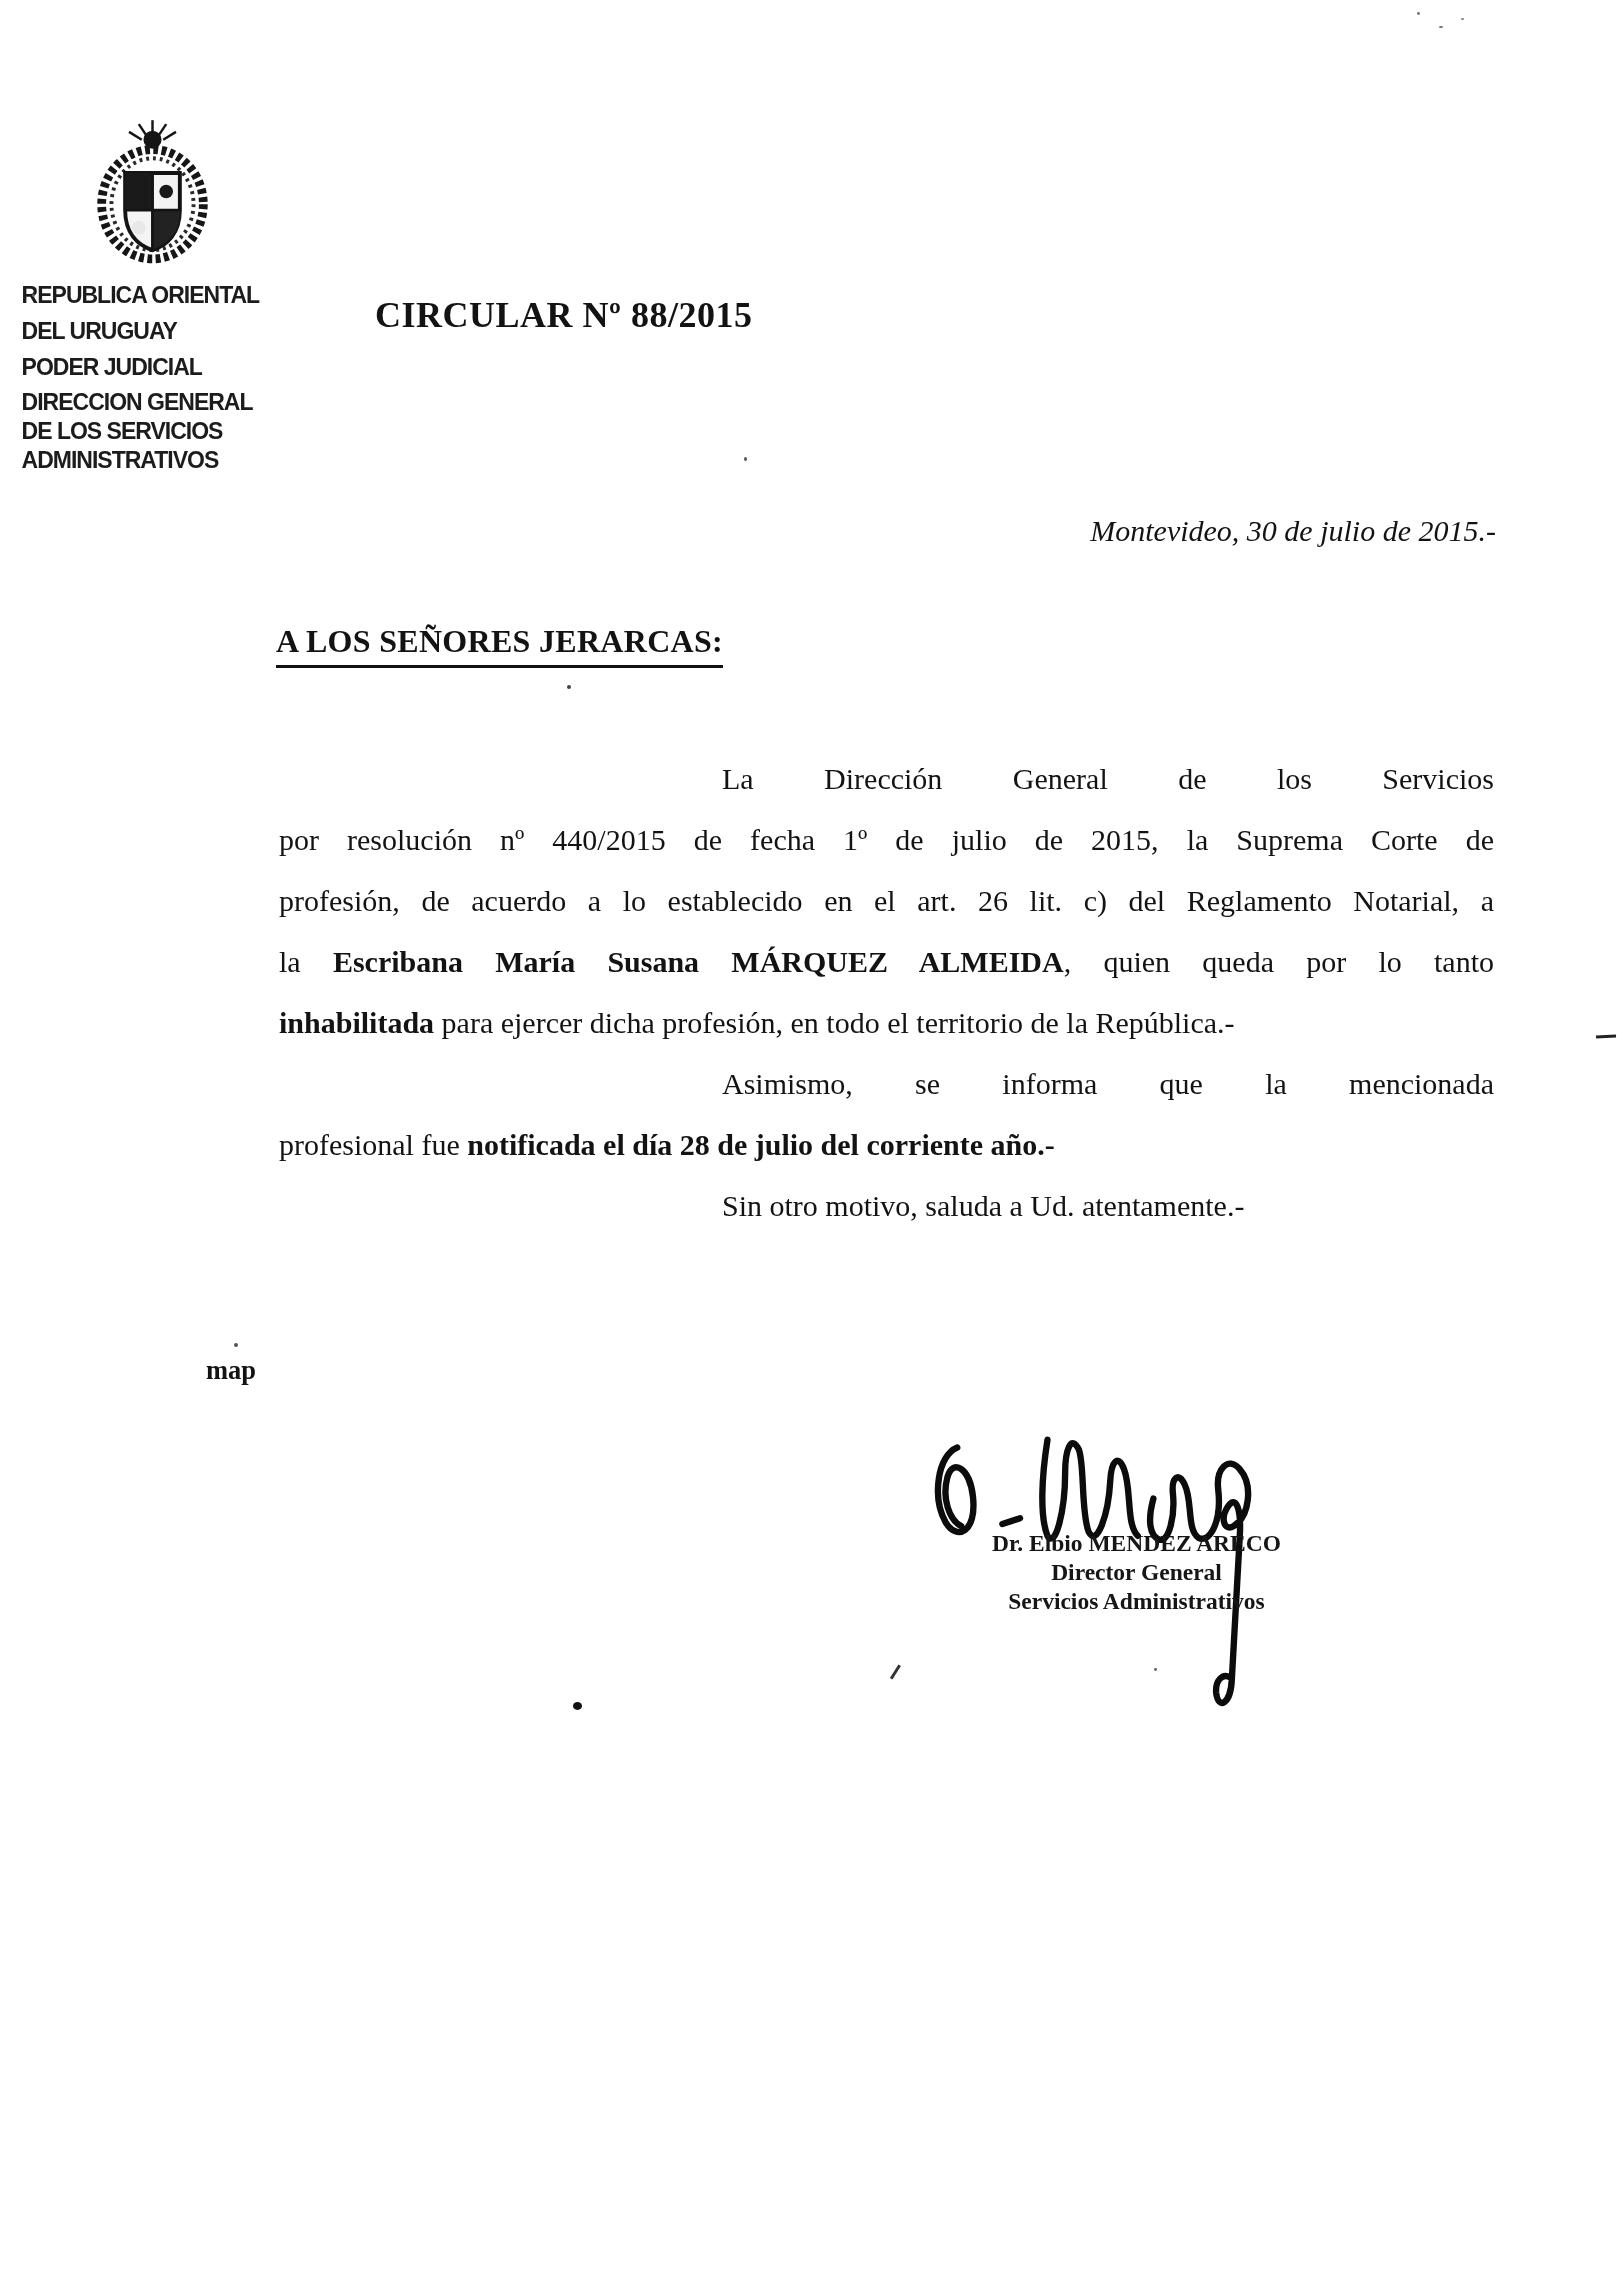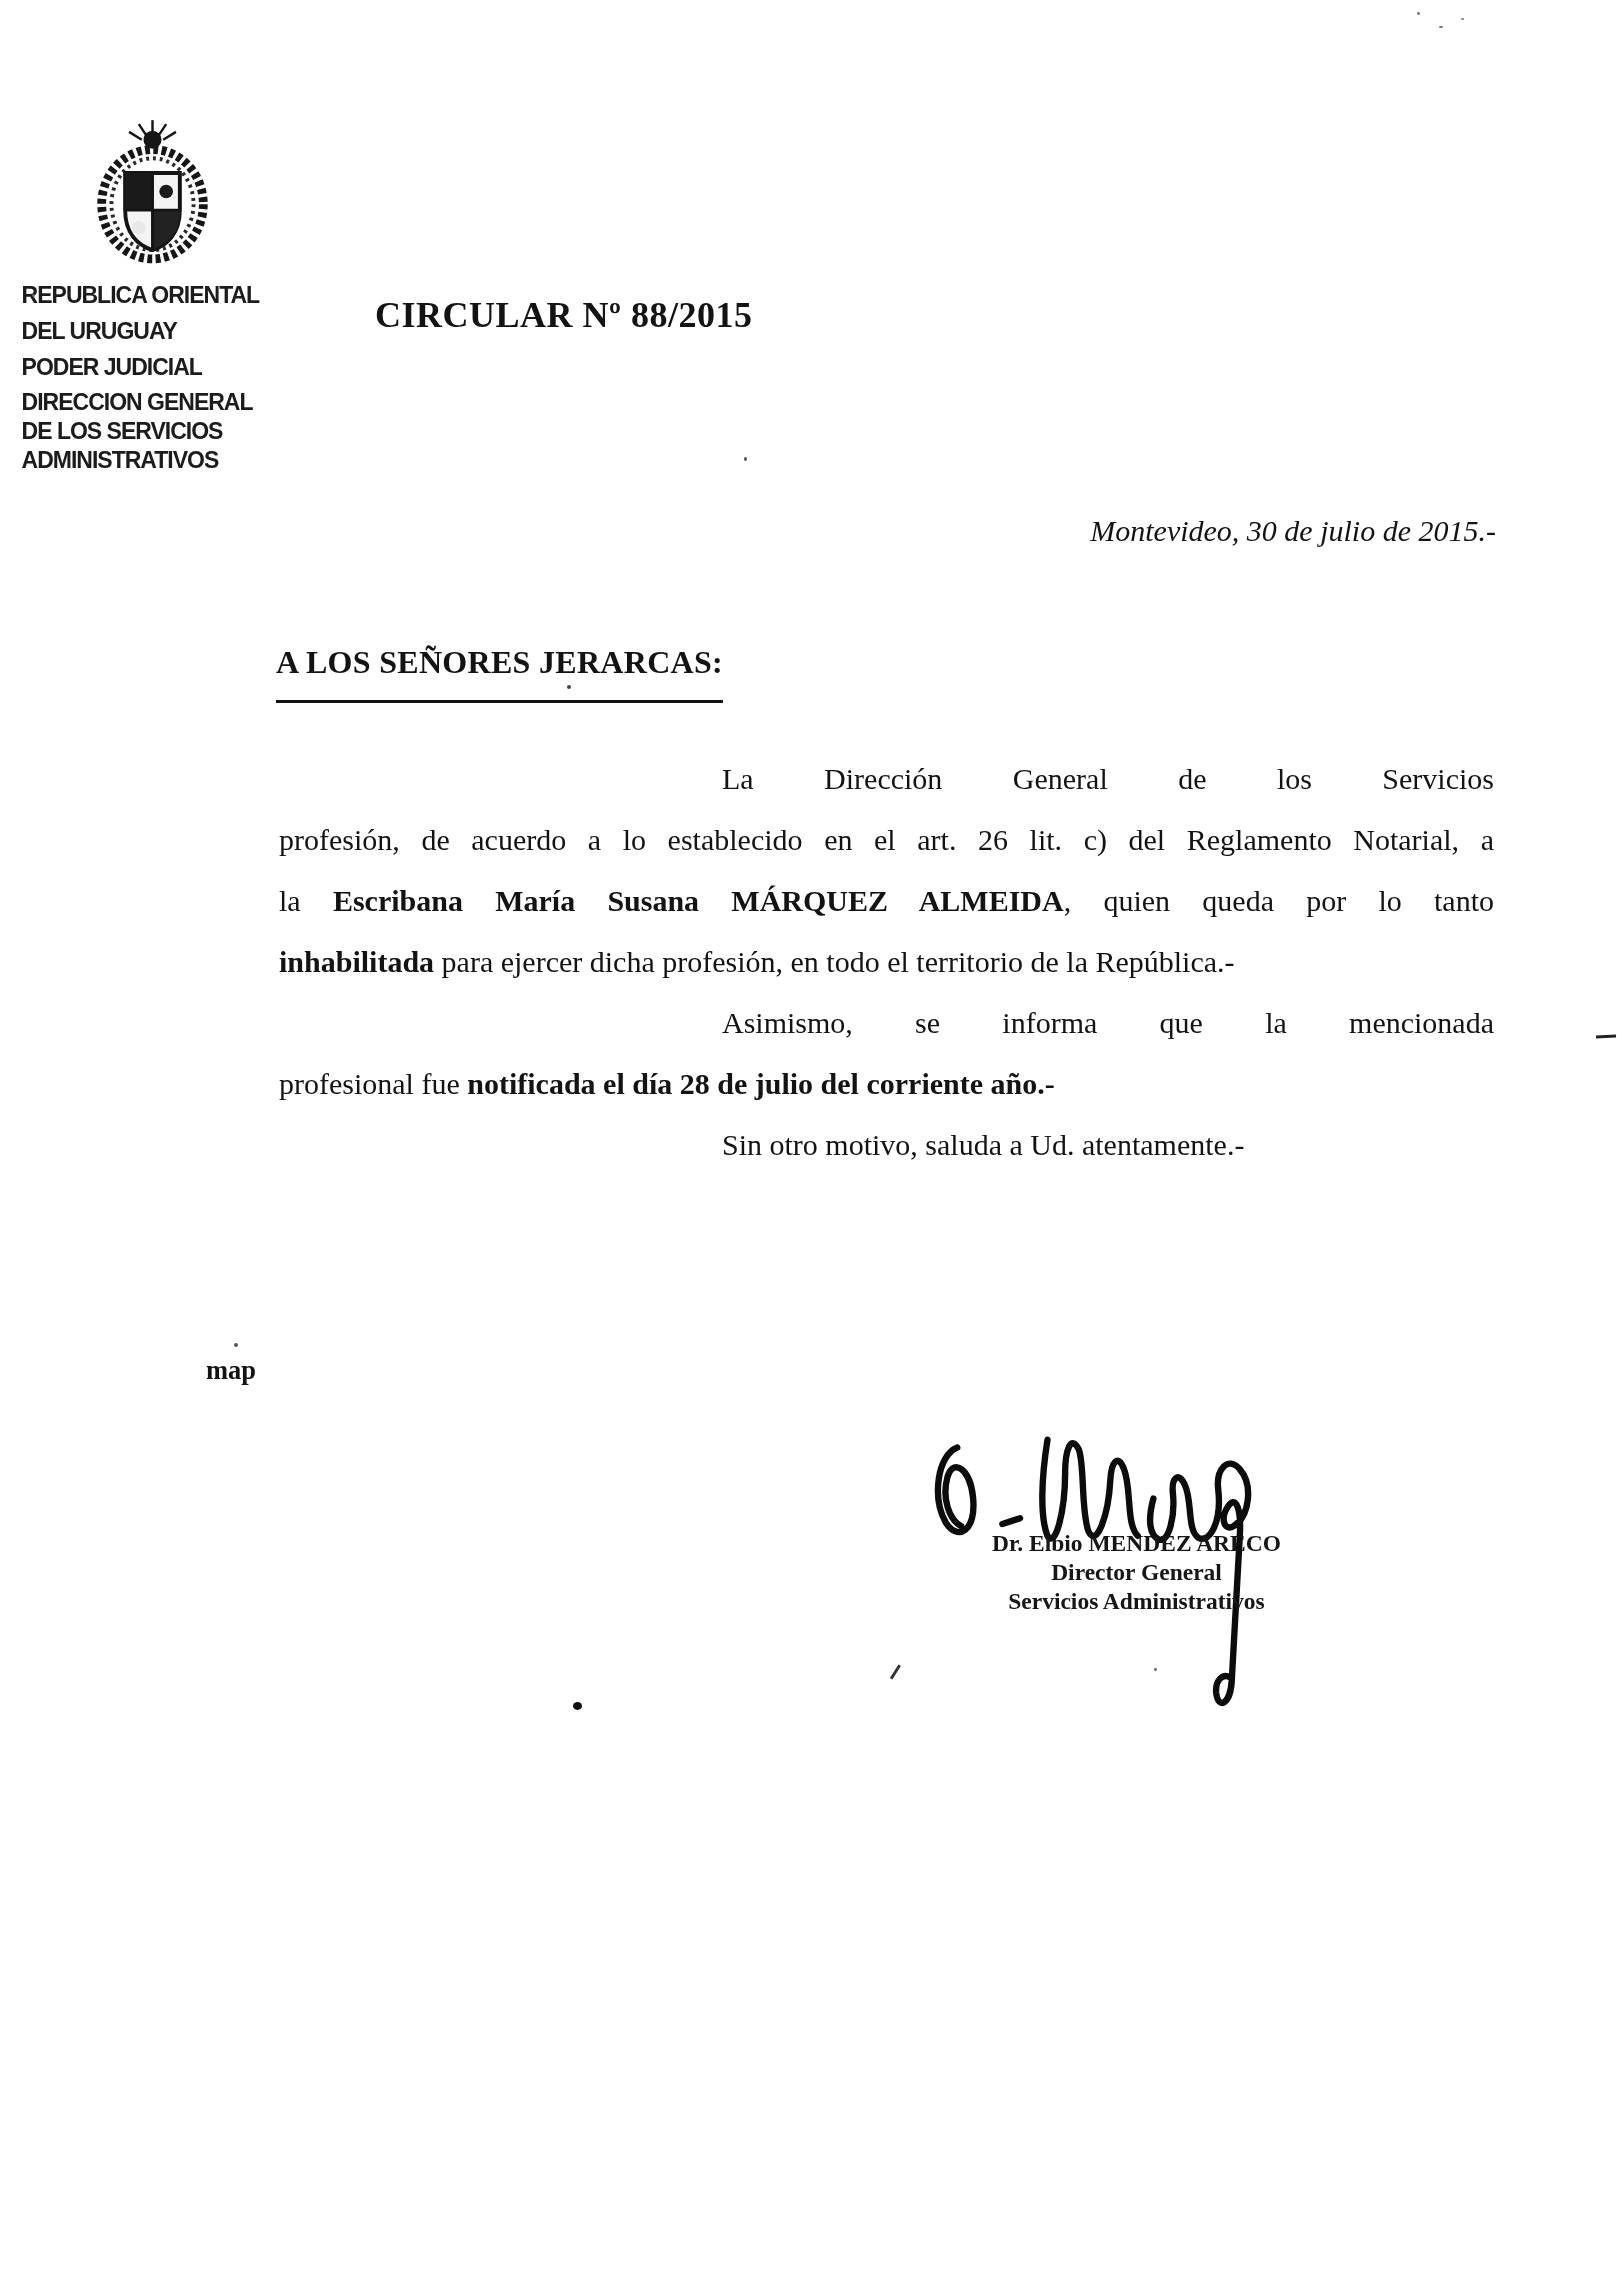--- a/index.html
+++ b/index.html
@@ -41,23 +41,22 @@
   #date-line {
     left: 990px; top: 514px; width: 506px;
     font-size: 30px; text-align: right; white-space: nowrap; font-style: italic;
   }
 
   #salutation {
     left: 276px; top: 623px;
     font-size: 32px; font-weight: bold;
     letter-spacing: 0.3px;
     border-bottom: 3.9px solid #111;
-    padding-bottom: 19px;
+    padding-bottom: 5px;
     white-space: nowrap;
-    margin-top: 21px;
   }
 
   
   #body-block { left: 279px; top: 748px; width: 1215px; font-size: 30px; }
   .bline { line-height: 61px; height: 61px; }
   .jl { text-align: justify; text-align-last: justify; }
   .ind { padding-left: 443px; }
   .bline b { font-weight: bold; }
 
   #initials {
@@ -133,20 +132,21 @@
 <div class="abs" id="circular-no">CIRCULAR Nº 88/2015</div>
 <div class="abs" id="ref-block">
 </div>
 
 <div class="abs" id="date-line">Montevideo, 30 de julio de 2015.-</div>
 
 <div class="abs" id="salutation">A LOS SEÑORES JERARCAS:</div>
 
 <div class="abs" id="body-block">
   <div class="bline jl ind"><span>La Dirección General de los Servicios</span></div>
+  <div class="bline jl"><span>por resolución nº 440/2015 de fecha 1º de julio de 2015, la Suprema Corte de</span></div>
   <div class="bline jl"><span>profesión, de acuerdo a lo establecido en el art. 26 lit. c) del Reglamento Notarial, a</span></div>
   <div class="bline jl"><span>la </span><b>Escribana María Susana MÁRQUEZ ALMEIDA</b><span>, quien queda por lo tanto</span></div>
   <div class="bline"><b>inhabilitada</b><span> para ejercer dicha profesión, en todo el territorio de la República.-</span></div>
   <div class="bline jl ind"><span>Asimismo, se informa que la mencionada</span></div>
   <div class="bline"><span>profesional fue </span><b>notificada el día 28 de julio del corriente año.-</b></div>
   <div class="bline ind"><span>Sin otro motivo, saluda a Ud. atentamente.-</span></div>
 </div>
 
 <div class="abs" id="initials">map</div>
 

